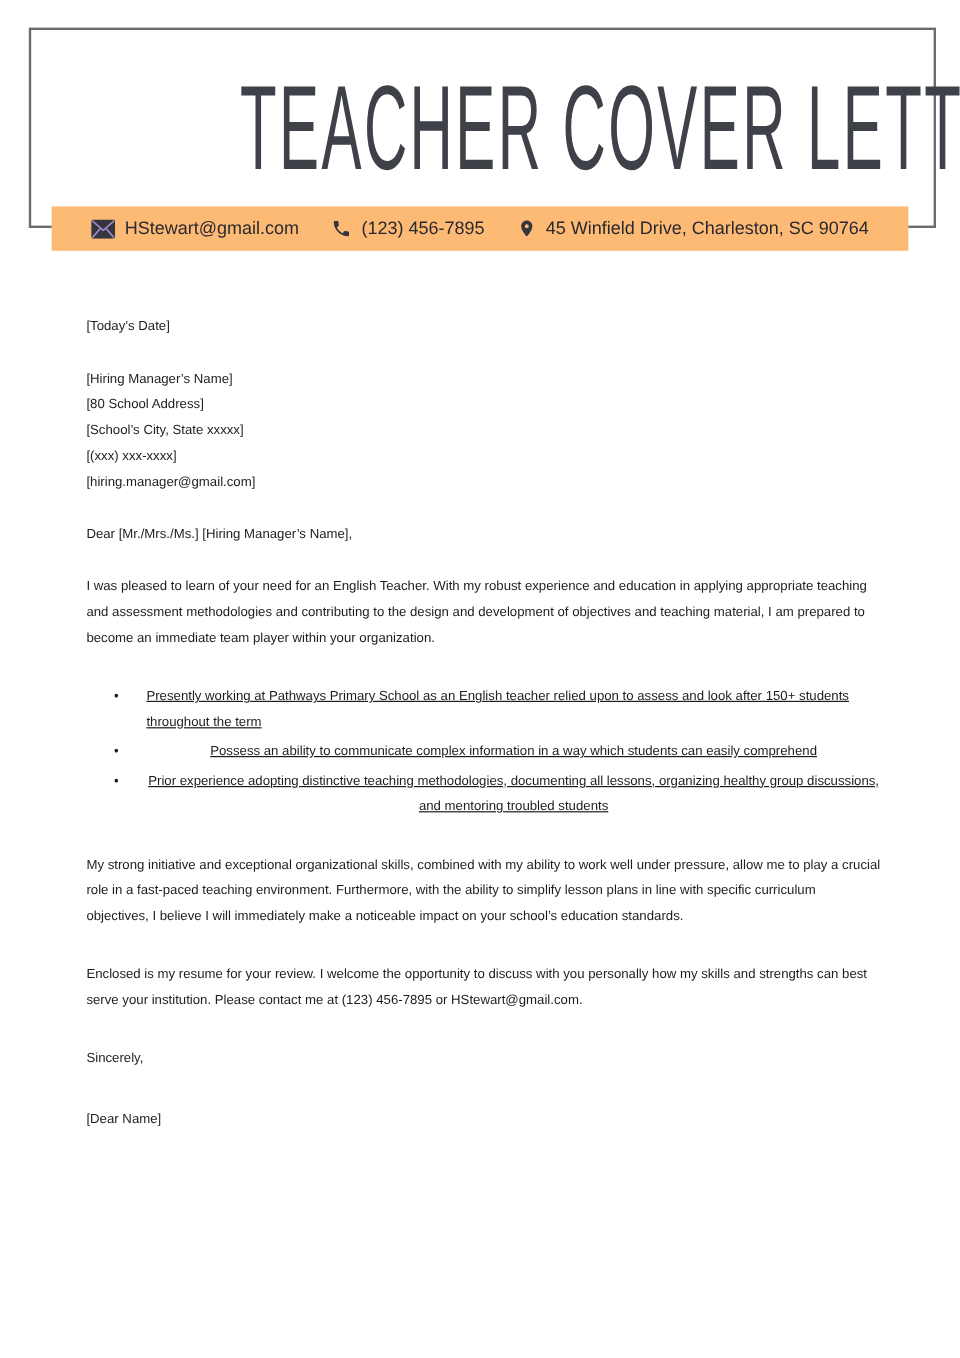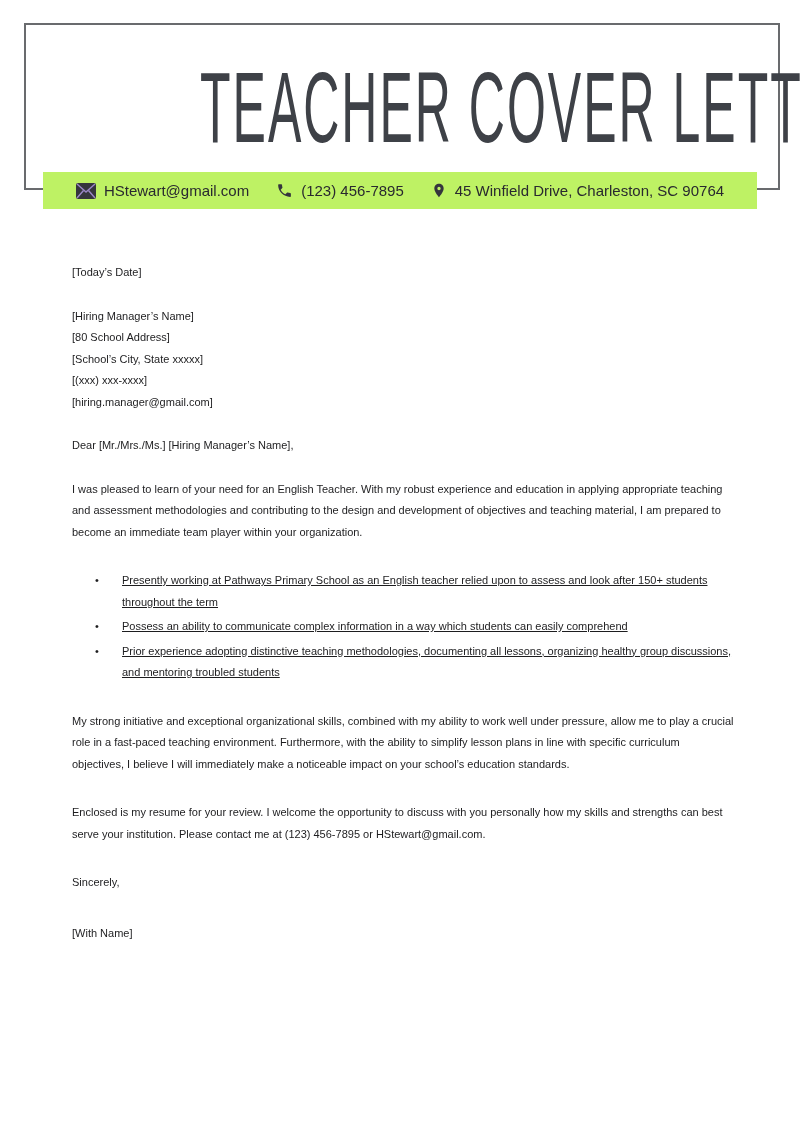--- a/index.html
+++ b/index.html
@@ -36,21 +36,21 @@
     color: #3e4147;
     white-space: nowrap;
     transform: scaleX(0.5);
     transform-origin: 50% 50%;
   }
 
   .contact-bar {
     position: absolute;
     left: 43px; top: 172px;
     width: 714px; height: 37px;
-    background: #bef264;
+    background: #fdba74;
     display: flex;
     align-items: center;
     justify-content: center;
     gap: 27px;
     z-index: 2;
   }
   .contact-item {
     display: flex;
     align-items: center;
     gap: 8px;
@@ -69,21 +69,21 @@
   .block-sm { margin-bottom: 22px; }   
   .block-lg { margin-bottom: 27px; }   
 
   ul.highlights {
     list-style: none;
     margin: 3px 0 27px 0;
     padding-left: 50px;
     text-decoration: underline;
   }
   ul.highlights li { position: relative; }
-  ul.highlights li + li { margin-top: 3px; }
+  ul.highlights li + li { margin-top: 3px; text-align: center; }
   ul.highlights li::before {
     content: "\2022";
     position: absolute;
     left: -27px;
     top: 0;
   }
 
   .signoff { margin-bottom: 29px; }
 </style>
 </head>
@@ -149,16 +149,16 @@
       <li>Possess an ability to communicate complex information in a way which students can easily comprehend</li>
       <li>Prior experience adopting distinctive teaching methodologies, documenting all lessons, organizing healthy group discussions, and mentoring troubled students</li>
     </ul>
 
     <p class="block-lg">My strong initiative and exceptional organizational skills, combined with my ability to work well under pressure, allow me to play a crucial role in a fast-paced teaching environment. Furthermore, with the ability to simplify lesson plans in line with specific curriculum objectives, I believe I will immediately make a noticeable impact on your school’s education standards.</p>
 
     <p class="block-lg">Enclosed is my resume for your review. I welcome the opportunity to discuss with you personally how my skills and strengths can best serve your institution. Please contact me at (123) 456-7895 or HStewart@gmail.com.</p>
 
     <p class="signoff">Sincerely,</p>
 
-    <p>[With Name]</p>
+    <p>[Dear Name]</p>
 
   </main>
 </div>
 
 </body></html>

